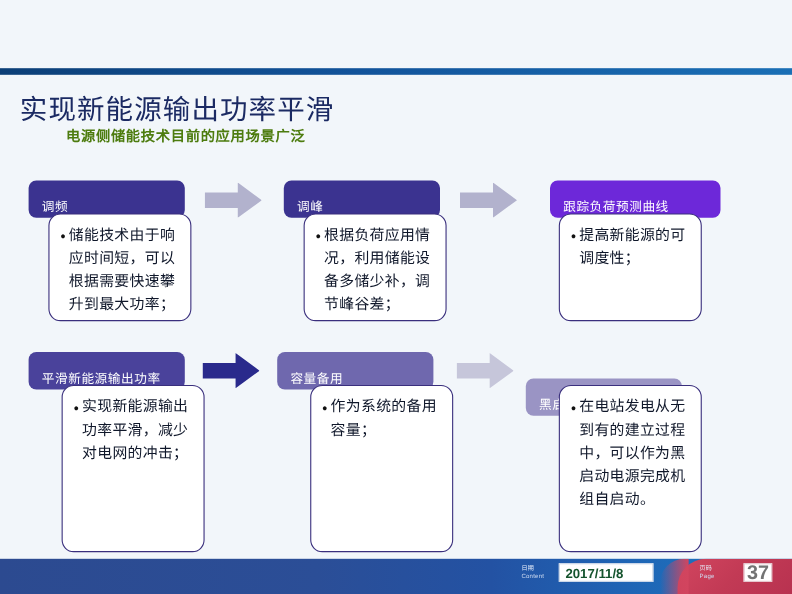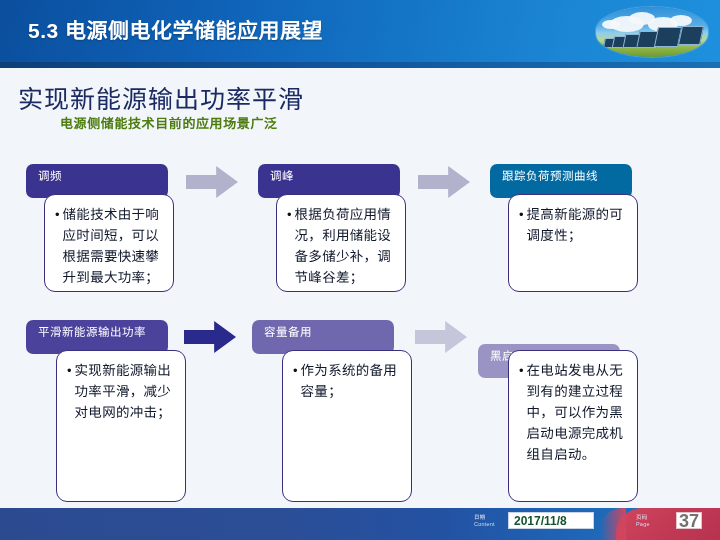--- a/index.html
+++ b/index.html
@@ -118,21 +118,21 @@
   .node { position: absolute; pointer-events: auto; }
 
   .node-head {
     position: absolute;
     left: 0; top: 0;
     height: 34px;
     border-radius: 7px;
     color: #ffffff;
     font-size: 11.5px;
     line-height: 1;
-    padding: 7px 0 0 12px;
+    padding: 20px 0 0 12px;
     box-sizing: border-box;
     white-space: nowrap;
     letter-spacing: 0.5px;
   }
   .node-body {
     position: absolute;
     background: #ffffff;
     border: 1.6px solid #3a2f7d;
     border-radius: 11px;
     box-sizing: border-box;
@@ -234,36 +234,20 @@
     color: #737373;
     line-height: 15px;
     font-family: "Liberation Sans", sans-serif;
   }
 </style>
 </head>
 <body>
 
 <div class="slide">
 
-  <div class="header">
-    <div class="header-title">5.3 电源侧电化学储能应用展望</div>
-    <div class="header-photo">
-      <div class="cloud c1"></div>
-      <div class="cloud c2"></div>
-      <div class="cloud c3"></div>
-      <div class="cloud c4"></div>
-      <div class="cloud c5"></div>
-      <div class="panel p5"></div>
-      <div class="panel p4"></div>
-      <div class="panel p3"></div>
-      <div class="panel p2"></div>
-      <div class="panel p1"></div>
-      <div class="panel p6"></div>
-    </div>
-  </div>
   <div class="header-underline"></div>
 
   <div class="main-title">实现新能源输出功率平滑</div>
   <div class="sub-title">电源侧储能技术目前的应用场景广泛</div>
 
   <div class="flow" id="flow-layer">
       <div class="arrow" style="left: 186px; top: 166px; background: rgb(178, 178, 205);"></div>
       <div class="arrow" style="left: 418px; top: 166px; background: rgb(178, 178, 205);"></div>
       <div class="arrow" style="left: 184px; top: 321px; background: rgb(42, 42, 140);"></div>
       <div class="arrow" style="left: 415px; top: 321px; background: rgb(198, 198, 218);"></div>
@@ -279,21 +263,21 @@
       <div class="node">
         <div class="node-head" style="left: 258px; top: 164px; width: 142px; background: rgb(59, 51, 144);">调峰</div>
         <div class="node-body" style="left: 276px; top: 194px; width: 130px; height: 98px;">
           <div class="bullet-row">
             <span class="dot">•</span>
             <span class="btext">根据负荷应用情况，利用储能设备多储少补，调节峰谷差；</span>
           </div>
         </div>
       </div>
       <div class="node">
-        <div class="node-head" style="left: 490px; top: 164px; width: 142px; background: #0369a1;">跟踪负荷预测曲线</div>
+        <div class="node-head" style="left: 500px; top: 164px; width: 155px; background: #6d28d9;">跟踪负荷预测曲线</div>
         <div class="node-body" style="left: 508px; top: 194px; width: 130px; height: 98px;">
           <div class="bullet-row">
             <span class="dot">•</span>
             <span class="btext">提高新能源的可调度性；</span>
           </div>
         </div>
       </div>
       <div class="node">
         <div class="node-head" style="left: 26px; top: 320px; width: 142px; background: rgb(74, 66, 155);">平滑新能源输出功率</div>
         <div class="node-body" style="left: 56px; top: 350px; width: 130px; height: 152px;">

